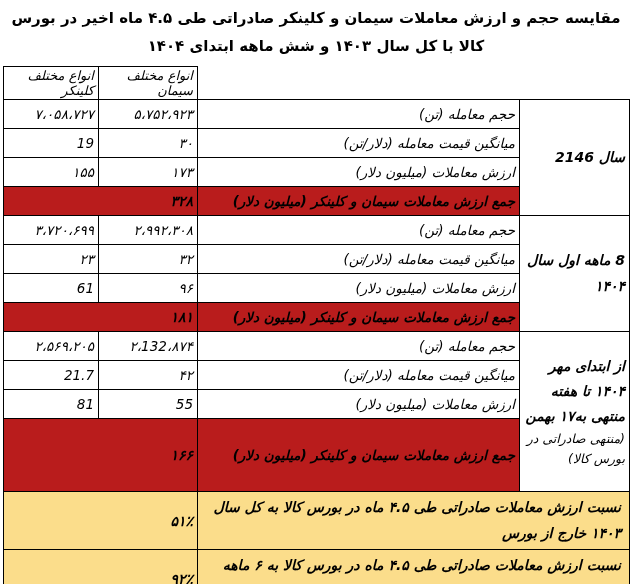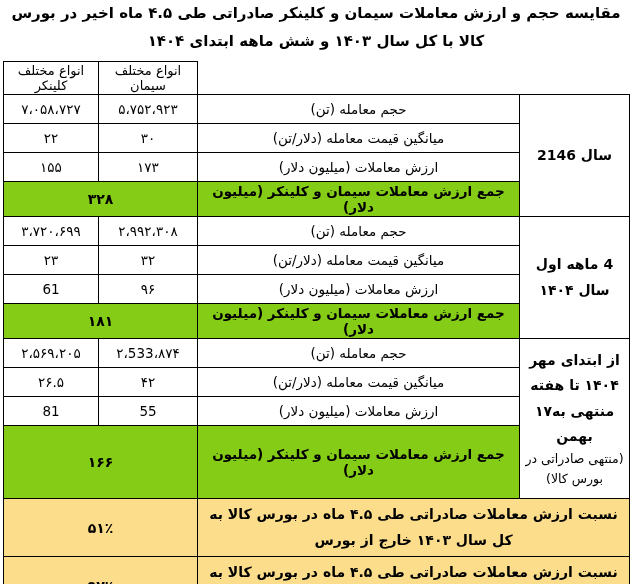--- a/index.html
+++ b/index.html
@@ -9,20 +9,21 @@
     font-family: "DejaVu Sans", sans-serif;
   }
   .page {
     width: 632px; height: 584px;
     overflow: hidden;
     direction: rtl;
   }
   .title-wrap {
     width: 620px;
     margin: 0 auto;
+    padding-top: 5px;
     height: 61px;
     text-align: center;
   }
   .title {
     font-size: 15px;
     font-weight: bold;
     line-height: 1.85;
     color: #000;
   }
   table.main {
@@ -32,37 +33,38 @@
     margin-right: 2px; 
     margin-left: 3px;
   }
   col.c-group   { width: 110px; }
   col.c-metric  { width: 322px; }
   col.c-cement  { width: 99px; }
   col.c-clinker { width: 95px; }
 
   td, th {
     border: 1px solid #000;
-    text-align: center;
+    text-align: right;
     vertical-align: middle;
     padding: 1px 4px;
     font-size: 13.5px;
     font-weight: normal;
     color: #000;
     overflow: hidden;
+    font-style: italic;
   }
   tr.r-header td { height: 24px; font-size: 13px; }
   tr.r-data td   { height: 26px; }
   tr.r-tall td   { height: 70px; }
   tr.r-ratio td  { height: 53px; }
 
   td.no-border { border: none; background: #fff; }
   td.num { direction: ltr; }
   td.total-bg {
-    background: #84cc16;
+    background: #b91c1c;
     font-weight: bold;
     font-size: 14px;
   }
   td.ratio-bg {
     background: #FBDD8B;
     font-weight: bold;
     font-size: 14px;
   }
   td.ratio-label { line-height: 1.85; padding: 2px 8px; }
   td.group-cell { font-weight: bold; font-size: 14px; line-height: 1.8; }
@@ -102,35 +104,35 @@
       <td class="group-cell" rowspan="4">
         <span>سال 2146</span>
       </td>
       <td class="metric-label">حجم معامله (تن)</td>
       <td class="num">۵،۷۵۲،۹۲۳</td>
       <td class="num">۷،۰۵۸،۷۲۷</td>
     </tr>
     <tr class="r-data">
       <td class="metric-label">میانگین قیمت معامله (دلار/تن)</td>
       <td class="num">۳۰</td>
-      <td class="num">۲۲</td>
+      <td class="num">19</td>
     </tr>
     <tr class="r-data">
       <td class="metric-label">ارزش معاملات (میلیون دلار)</td>
       <td class="num">۱۷۳</td>
       <td class="num">۱۵۵</td>
     </tr>
     <tr class="r-data">
       <td class="total-bg metric-label">جمع ارزش معاملات سیمان و کلینکر (میلیون دلار)</td>
       <td class="total-bg num" colspan="2">۳۲۸</td>
     </tr>
 
     <tr class="r-data">
       <td class="group-cell" rowspan="4">
-        <span>4 ماهه اول سال ۱۴۰۴</span>
+        <span>8 ماهه اول سال ۱۴۰۴</span>
       </td>
       <td class="metric-label">حجم معامله (تن)</td>
       <td class="num">۲،۹۹۲،۳۰۸</td>
       <td class="num">۳،۷۲۰،۶۹۹</td>
     </tr>
     <tr class="r-data">
       <td class="metric-label">میانگین قیمت معامله (دلار/تن)</td>
       <td class="num">۳۲</td>
       <td class="num">۲۳</td>
     </tr>
@@ -143,27 +145,27 @@
       <td class="total-bg metric-label">جمع ارزش معاملات سیمان و کلینکر (میلیون دلار)</td>
       <td class="total-bg num" colspan="2">۱۸۱</td>
     </tr>
 
     <tr class="r-data">
       <td class="group-cell" rowspan="4">
         <span>از ابتدای مهر ۱۴۰۴ تا هفته منتهی به۱۷ بهمن</span>
         <span class="sub">(منتهی صادراتی در بورس کالا)</span>
       </td>
       <td class="metric-label">حجم معامله (تن)</td>
-      <td class="num">۲،533،۸۷۴</td>
+      <td class="num">۲،132،۸۷۴</td>
       <td class="num">۲،۵۶۹،۲۰۵</td>
     </tr>
     <tr class="r-data">
       <td class="metric-label">میانگین قیمت معامله (دلار/تن)</td>
       <td class="num">۴۲</td>
-      <td class="num">۲۶.۵</td>
+      <td class="num">21.7</td>
     </tr>
     <tr class="r-data">
       <td class="metric-label">ارزش معاملات (میلیون دلار)</td>
       <td class="num">55</td>
       <td class="num">81</td>
     </tr>
     <tr class="r-tall">
       <td class="total-bg metric-label">جمع ارزش معاملات سیمان و کلینکر (میلیون دلار)</td>
       <td class="total-bg num" colspan="2">۱۶۶</td>
     </tr>

